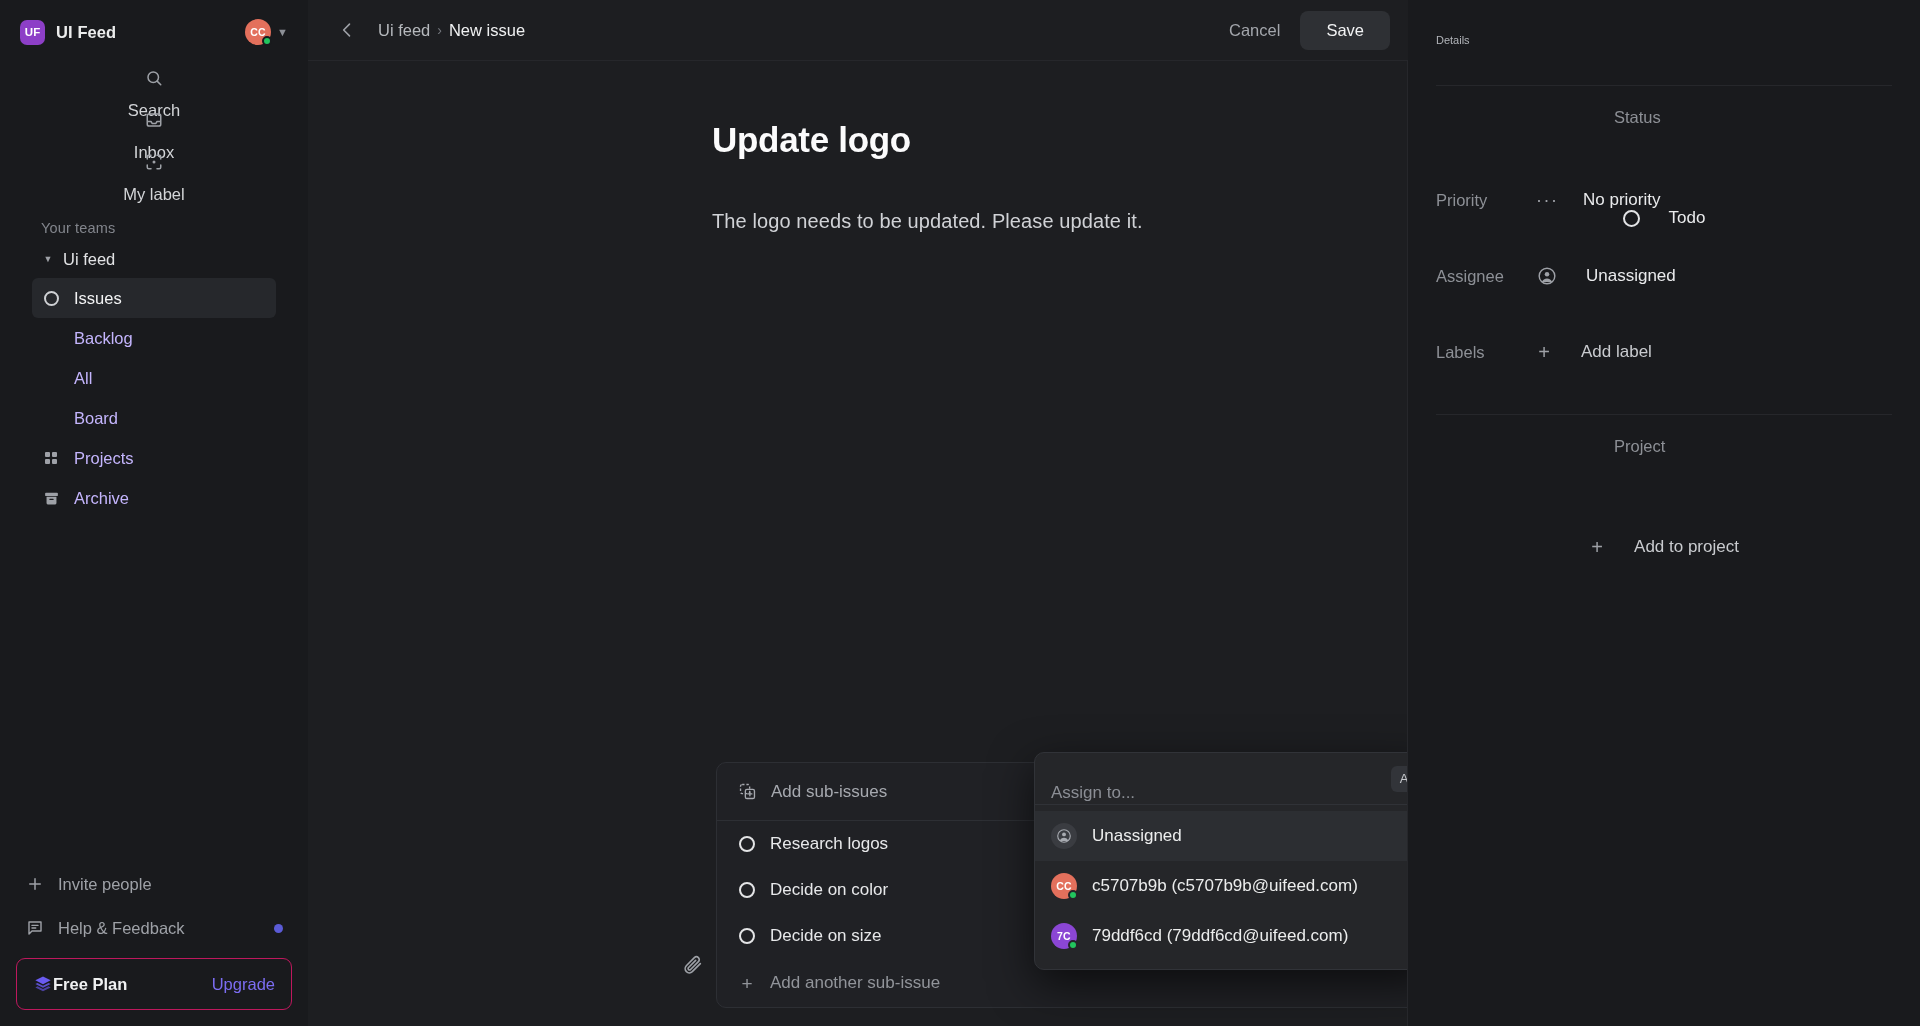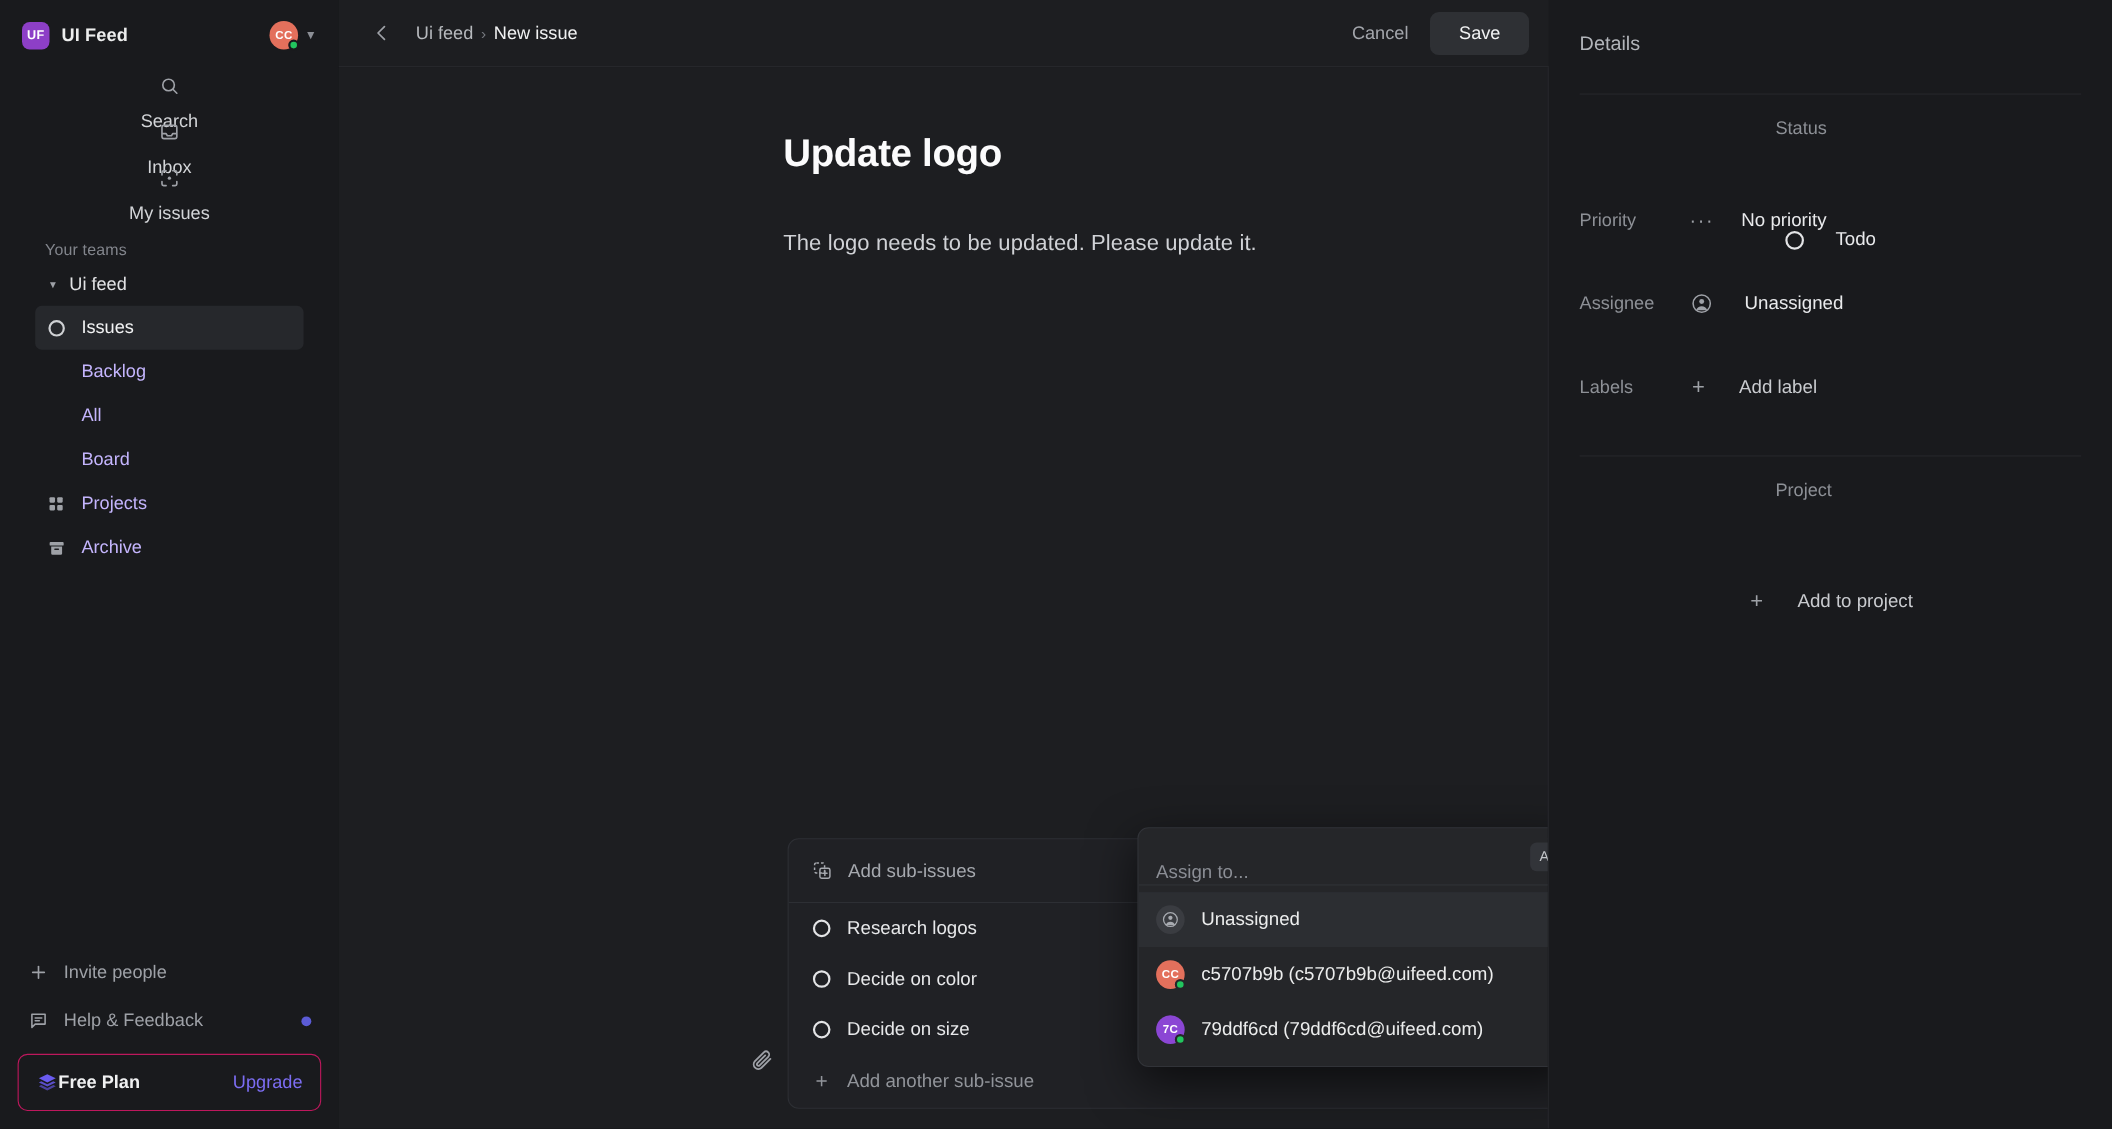--- a/index.html
+++ b/index.html
@@ -206,21 +206,21 @@
     width: 26px; height: 26px; border-radius: 50%; background: #3a3c41;
     display: flex; align-items: center; justify-content: center;
     color: #a8abb1; flex: 0 0 26px;
   }
 
   
   .details {
     width: 512px; flex: 0 0 512px; background: #191a1d;
     padding: 18px 28px 0 28px;
   }
-  .details-title { height: 43px; display: flex; align-items: center; font-size: 18px; color: #b2b5ba; }
+  .details-title { height: 43px; display: flex; align-items: center; font-size: 11px; color: #b2b5ba; }
   .d-divider { height: 1px; background: #26272b; margin: 24px 0 0 0; }
   .d-row { display: flex; align-items: center; height: 76px; }
   .d-label { width: 100px; flex: 0 0 100px; font-size: 16.5px; color: #8d9096; }
   .d-value { display: flex; align-items: center; gap: 29px; font-size: 17px; color: #e9eaec; cursor: pointer; }
   .d-ring { width: 17px; height: 17px; border-radius: 50%; border: 2.2px solid #e3e4e6; flex: 0 0 17px; }
   .d-dots { color: #9ea1a7; font-size: 18px; letter-spacing: 1.5px; line-height: 1; width: 18px; }
   .d-plus { color: #9ea1a7; font-size: 20px; line-height: 1; width: 16px; text-align: center; }
   .muted { color: #c9cbcf; }
   .pad-top { padding-top: 22px; flex-direction: column; }
 </style>
@@ -265,21 +265,21 @@
         <div class="nav-item">
           <span class="nav-icon">
             <svg width="18" height="18" viewBox="0 0 24 24" fill="none" stroke="currentColor" stroke-width="2" stroke-linecap="round">
                 <path d="M3 8V5a2 2 0 0 1 2-2h3"></path>
                 <path d="M16 3h3a2 2 0 0 1 2 2v3"></path>
                 <path d="M21 16v3a2 2 0 0 1-2 2h-3"></path>
                 <path d="M8 21H5a2 2 0 0 1-2-2v-3"></path>
                 <circle cx="12" cy="12" r="2" fill="currentColor" stroke="none"></circle>
               </svg>
           </span>
-          <span>My issues</span>
+          <span>My label</span>
         </div>
       </nav>
 
       <div class="section-label">Your teams</div>
 
       <div class="team-row">
         <span class="caret">▼</span>
         <span>Ui feed</span>
       </div>
 

